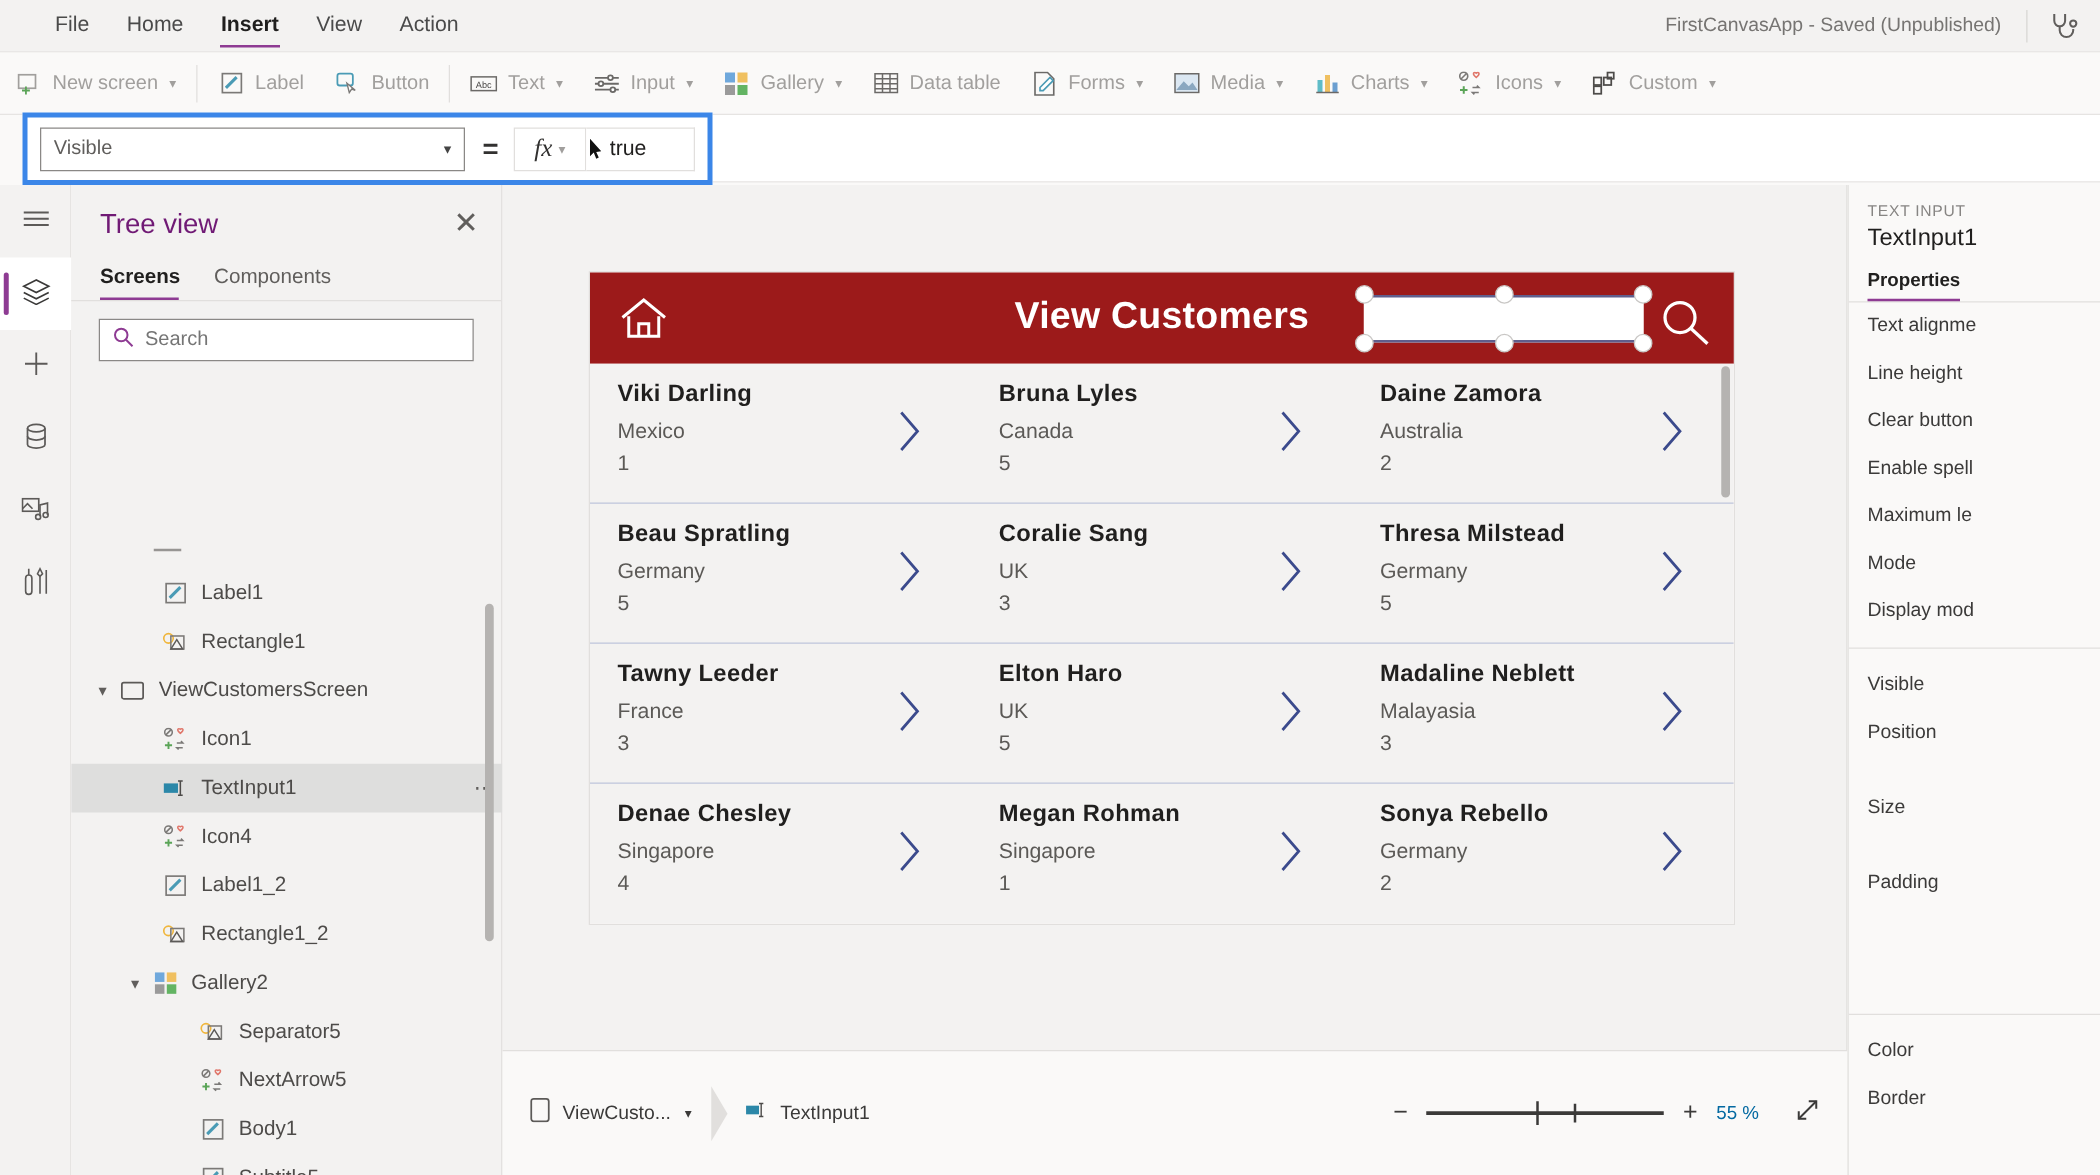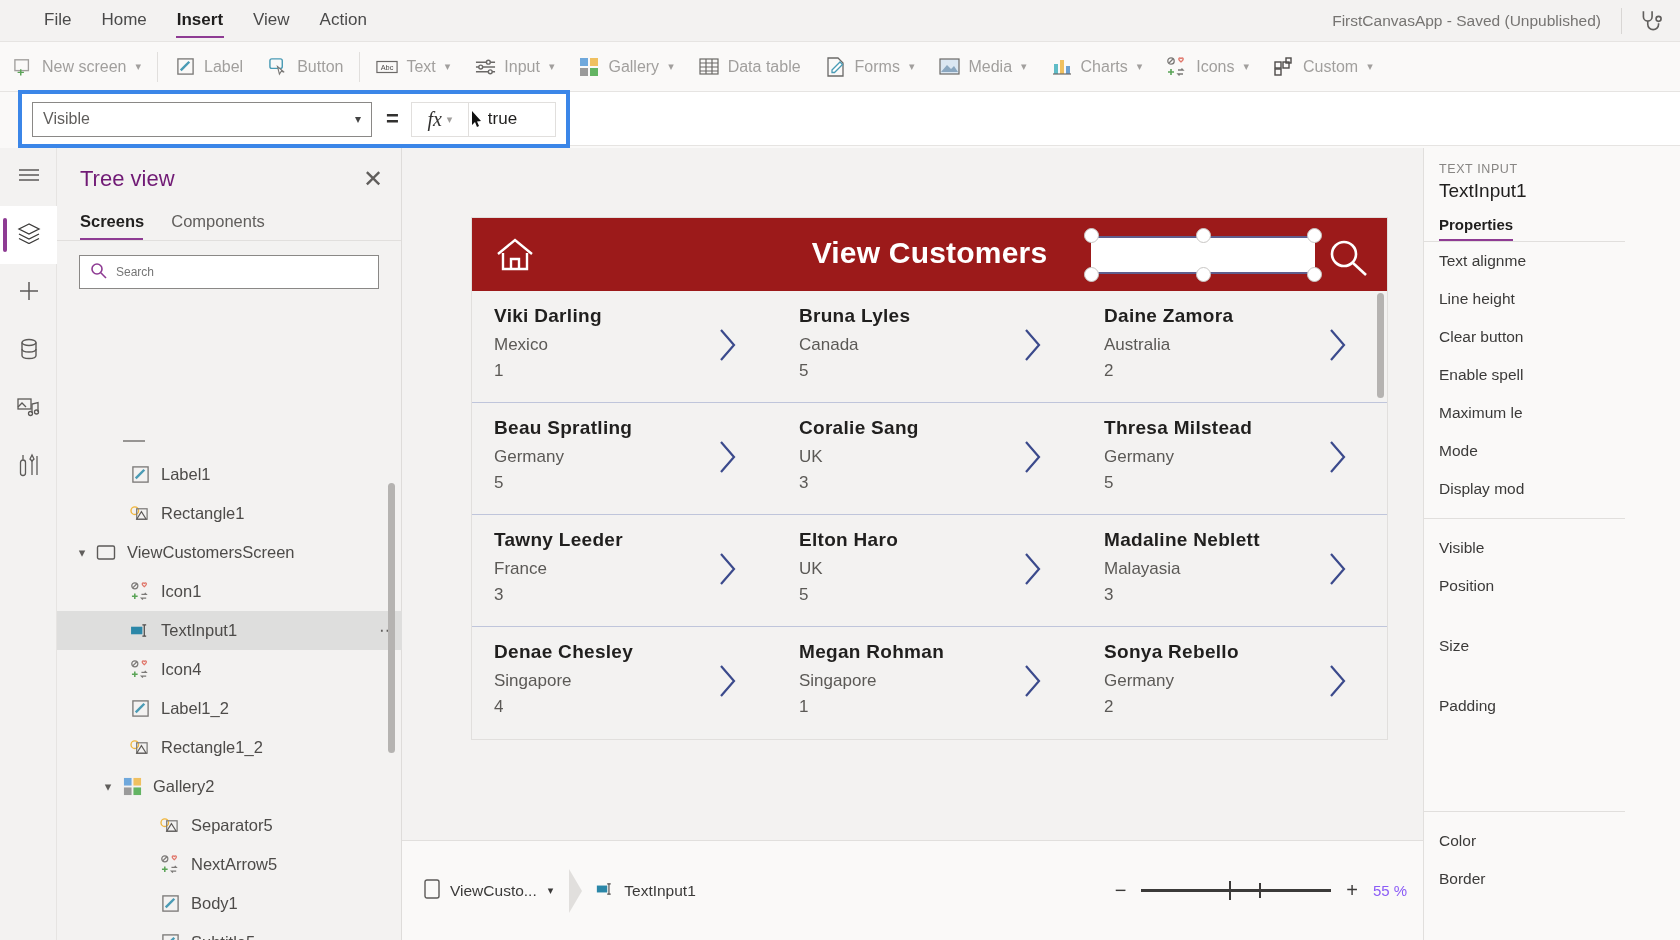--- a/index.html
+++ b/index.html
@@ -113,21 +113,21 @@
   }
   .tp-tab.active { color: #201f1e; font-weight: bold; }
   .tp-tab.active::after {
     content:""; position:absolute; left:0; right:14px; bottom:0; height:2.5px; background:#8e3b93;
   }
   .tp-search {
     margin: 14px 22px 0 22px; height: 34px; border: 1px solid #8a8886; background:#fff;
     display:flex; align-items:center; gap: 9px; padding: 0 10px;
   }
   .tp-search input {
-    border: none; outline: none; font-size: 12px; color:#14532d; flex:1;
+    border: none; outline: none; font-size: 16px; color:#14532d; flex:1;
     font-family:"Liberation Sans", sans-serif; background: transparent;
   }
   .tree-scroll {
     position:absolute; top: 275px; left:0; width: 345px; height: 517px; overflow: hidden;
   }
   .tree-dash { padding: 8px 0 6px 66px; }
   .tree-dash span { display:inline-block; width:22px; height:2px; background:#979593; vertical-align: middle;}
   .tr-row {
     display:flex; align-items:center; height: 39px; font-size: 16.5px; color:#4d4b49;
     cursor:pointer; padding-right: 4px;
@@ -197,25 +197,25 @@
   }
   .sb-chevronsep {
     width: 0; height: 0; border-top: 22px solid transparent; border-bottom: 22px solid transparent;
     border-left: 13px solid #e1dfdd; margin-left: -6px;
   }
   .sb-ctl { display:flex; align-items:center; gap: 9px; font-size: 15.5px; color:#3b3a39; cursor:pointer;}
   .sb-right { margin-left:auto; display:flex; align-items:center; gap: 15px; padding-right: 22px;}
   .zoom-minus, .zoom-plus { font-size: 20px; color: #3b3a39; cursor:pointer; }
   .zoom-track { position: relative; width: 190px; height: 3px; background:#3b3a39; cursor:pointer;}
   .zoom-thumb { position:absolute; top: -8px; width:2px; height: 19px; background:#3b3a39; }
-  .zoom-val { font-size: 15px; color:#8b5cf6; min-width: 48px; }
+  .zoom-val { font-size: 15px; color:#0369a1; min-width: 48px; }
 
   
   .rightpanel {
-    position: absolute; top: 148px; left: 1423px; width: 202px; height: 792px;
+    position: absolute; top: 148px; left: 1478px; width: 202px; height: 792px;
     background: #faf9f8; border-left: 1px solid #e1dfdd;
   }
   .rp-kicker { font-size: 12.5px; color:#878583; letter-spacing: 0.6px; padding: 14px 0 0 15px; }
   .rp-name { font-size: 19px; color:#201f1e; padding: 4px 0 0 15px; white-space: nowrap; overflow: hidden;}
   .rp-tabs { padding: 14px 0 0 15px; border-bottom: 1px solid #e1dfdd; }
   .rp-tab {
     display:inline-block; font-size: 15px; font-weight: bold; color:#201f1e;
     padding-bottom: 8px; position: relative; cursor:pointer;
   }
   .rp-tab::after { content:""; position:absolute; left:0; right:0; bottom:0; height:2.5px; background:#8e3b93;}

